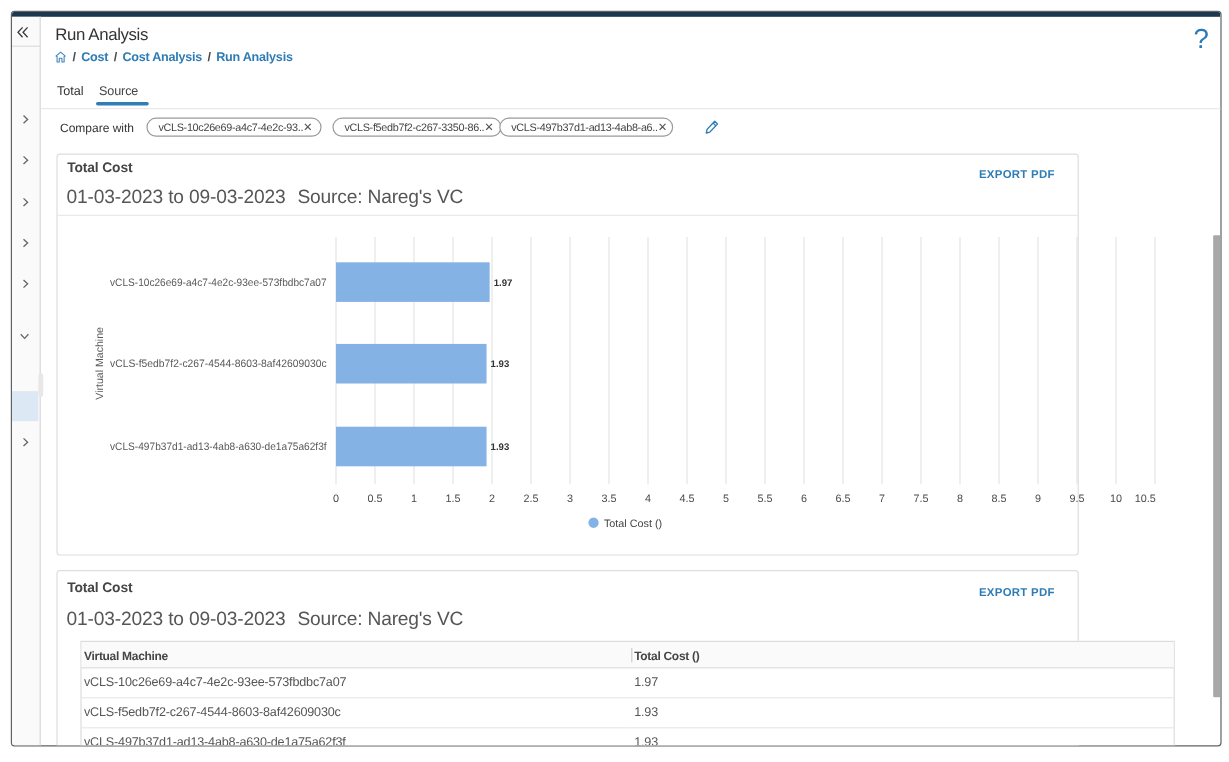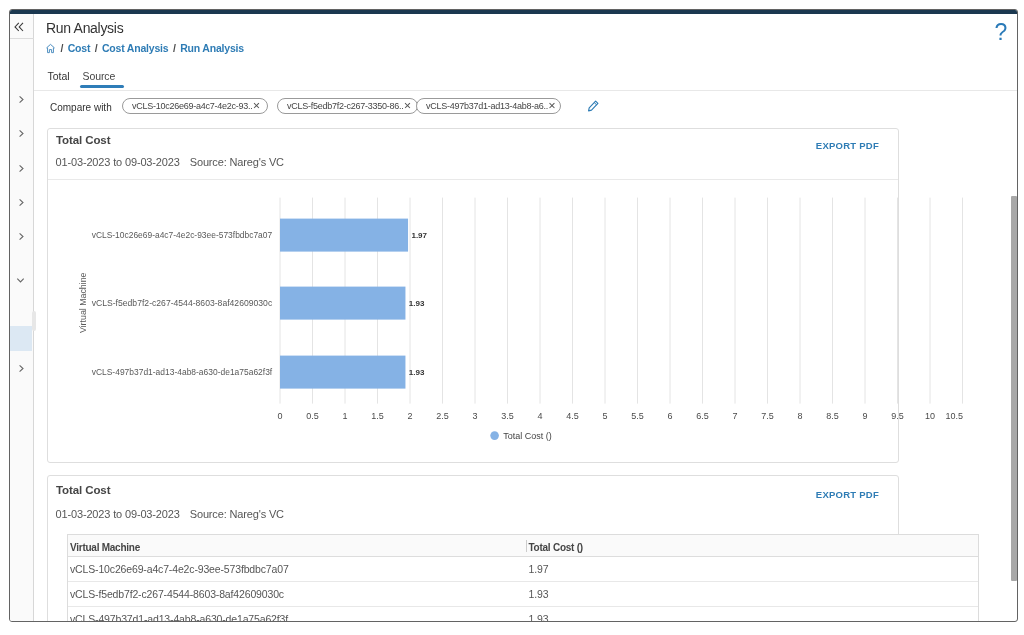--- a/index.html
+++ b/index.html
@@ -27,21 +27,21 @@
           justify-content:space-between; padding:0 8px 0 9px; letter-spacing:-0.25px; }
   .chip i { font-style:normal; color:#555; font-size:9.5px; }
   .card { left:37px; width:852px; background:#fff; border:1px solid #dedede; border-radius:3px; }
   #card1 { top:118px; height:334.5px; }
   #card2 { top:465px; height:200px; }
   #card2 .cardtitle { top:8px; }
   #card2 .export { top:12.5px; }
   #card2 .sub { top:31.5px; }
   .cardtitle { left:8px; top:5px; font-size:11.5px; font-weight:bold; color:#454545; letter-spacing:-0.1px; }
   .export { right:19px; top:11px; font-size:9.5px; font-weight:bold; color:#2e7cb5; letter-spacing:0.25px; }
-  .sub { left:7.5px; top:26.5px; font-size:11px; letter-spacing:-0.15px; color:#565656; }
+  .sub { left:7.5px; top:26.5px; font-size:16px; letter-spacing:-0.15px; color:#565656; }
   .sub b { font-weight:normal; margin-left:10px; }
   .cardhr { left:0; top:50px; width:100%; height:1px; background:#e9e9e9; }
   #chart { left:0px; top:49px; }
   #tbl { left:18.5px; top:58px; width:912px; border:1px solid #dcdcdc; background:#fff; }
   #tbl table { width:100%; border-collapse:collapse; font-size:10.5px; letter-spacing:-0.15px; color:#565656; }
   #tbl th { background:#fafafa; font-size:10px; font-weight:bold; color:#454545; text-align:left;
             height:21px; padding:5px 0 1px 2.5px; letter-spacing:-0.25px; border-bottom:1px solid #ddd; }
   #tbl td { height:25px; padding:0 0 0 2.5px; border-bottom:1px solid #e8e8e8; }
   #tbl .c2 { width:451.5px; }
 </style>

